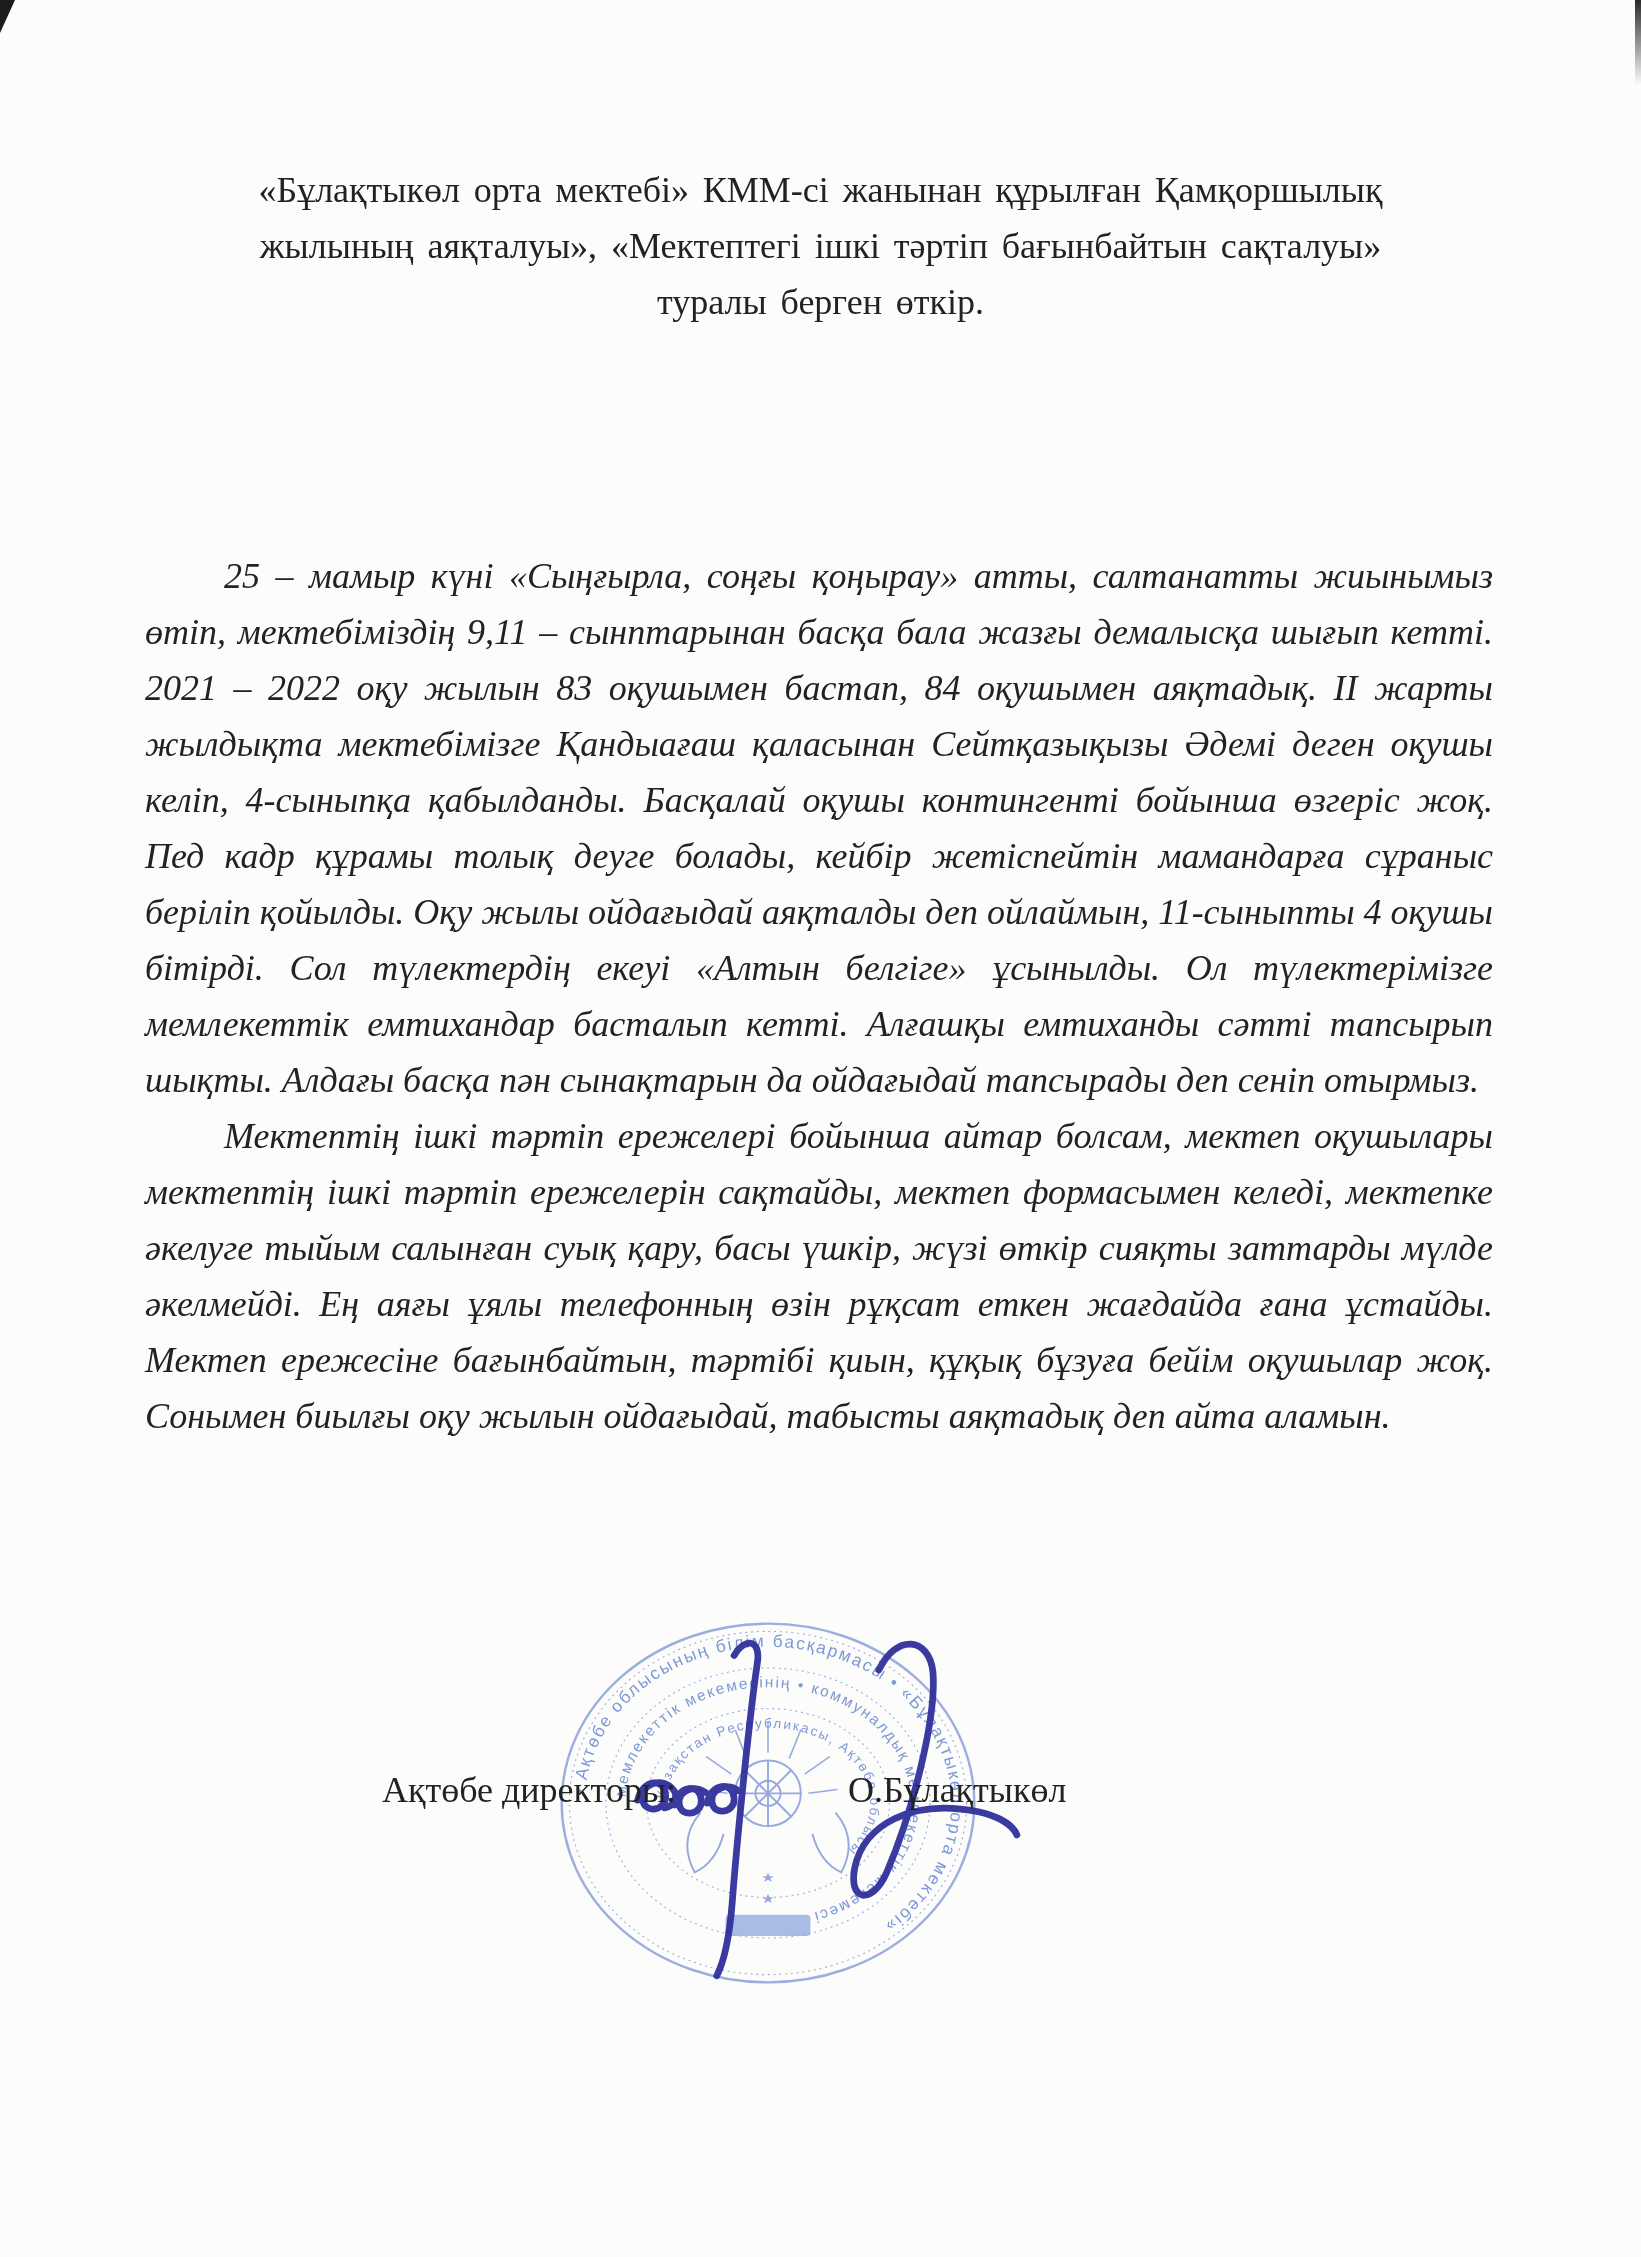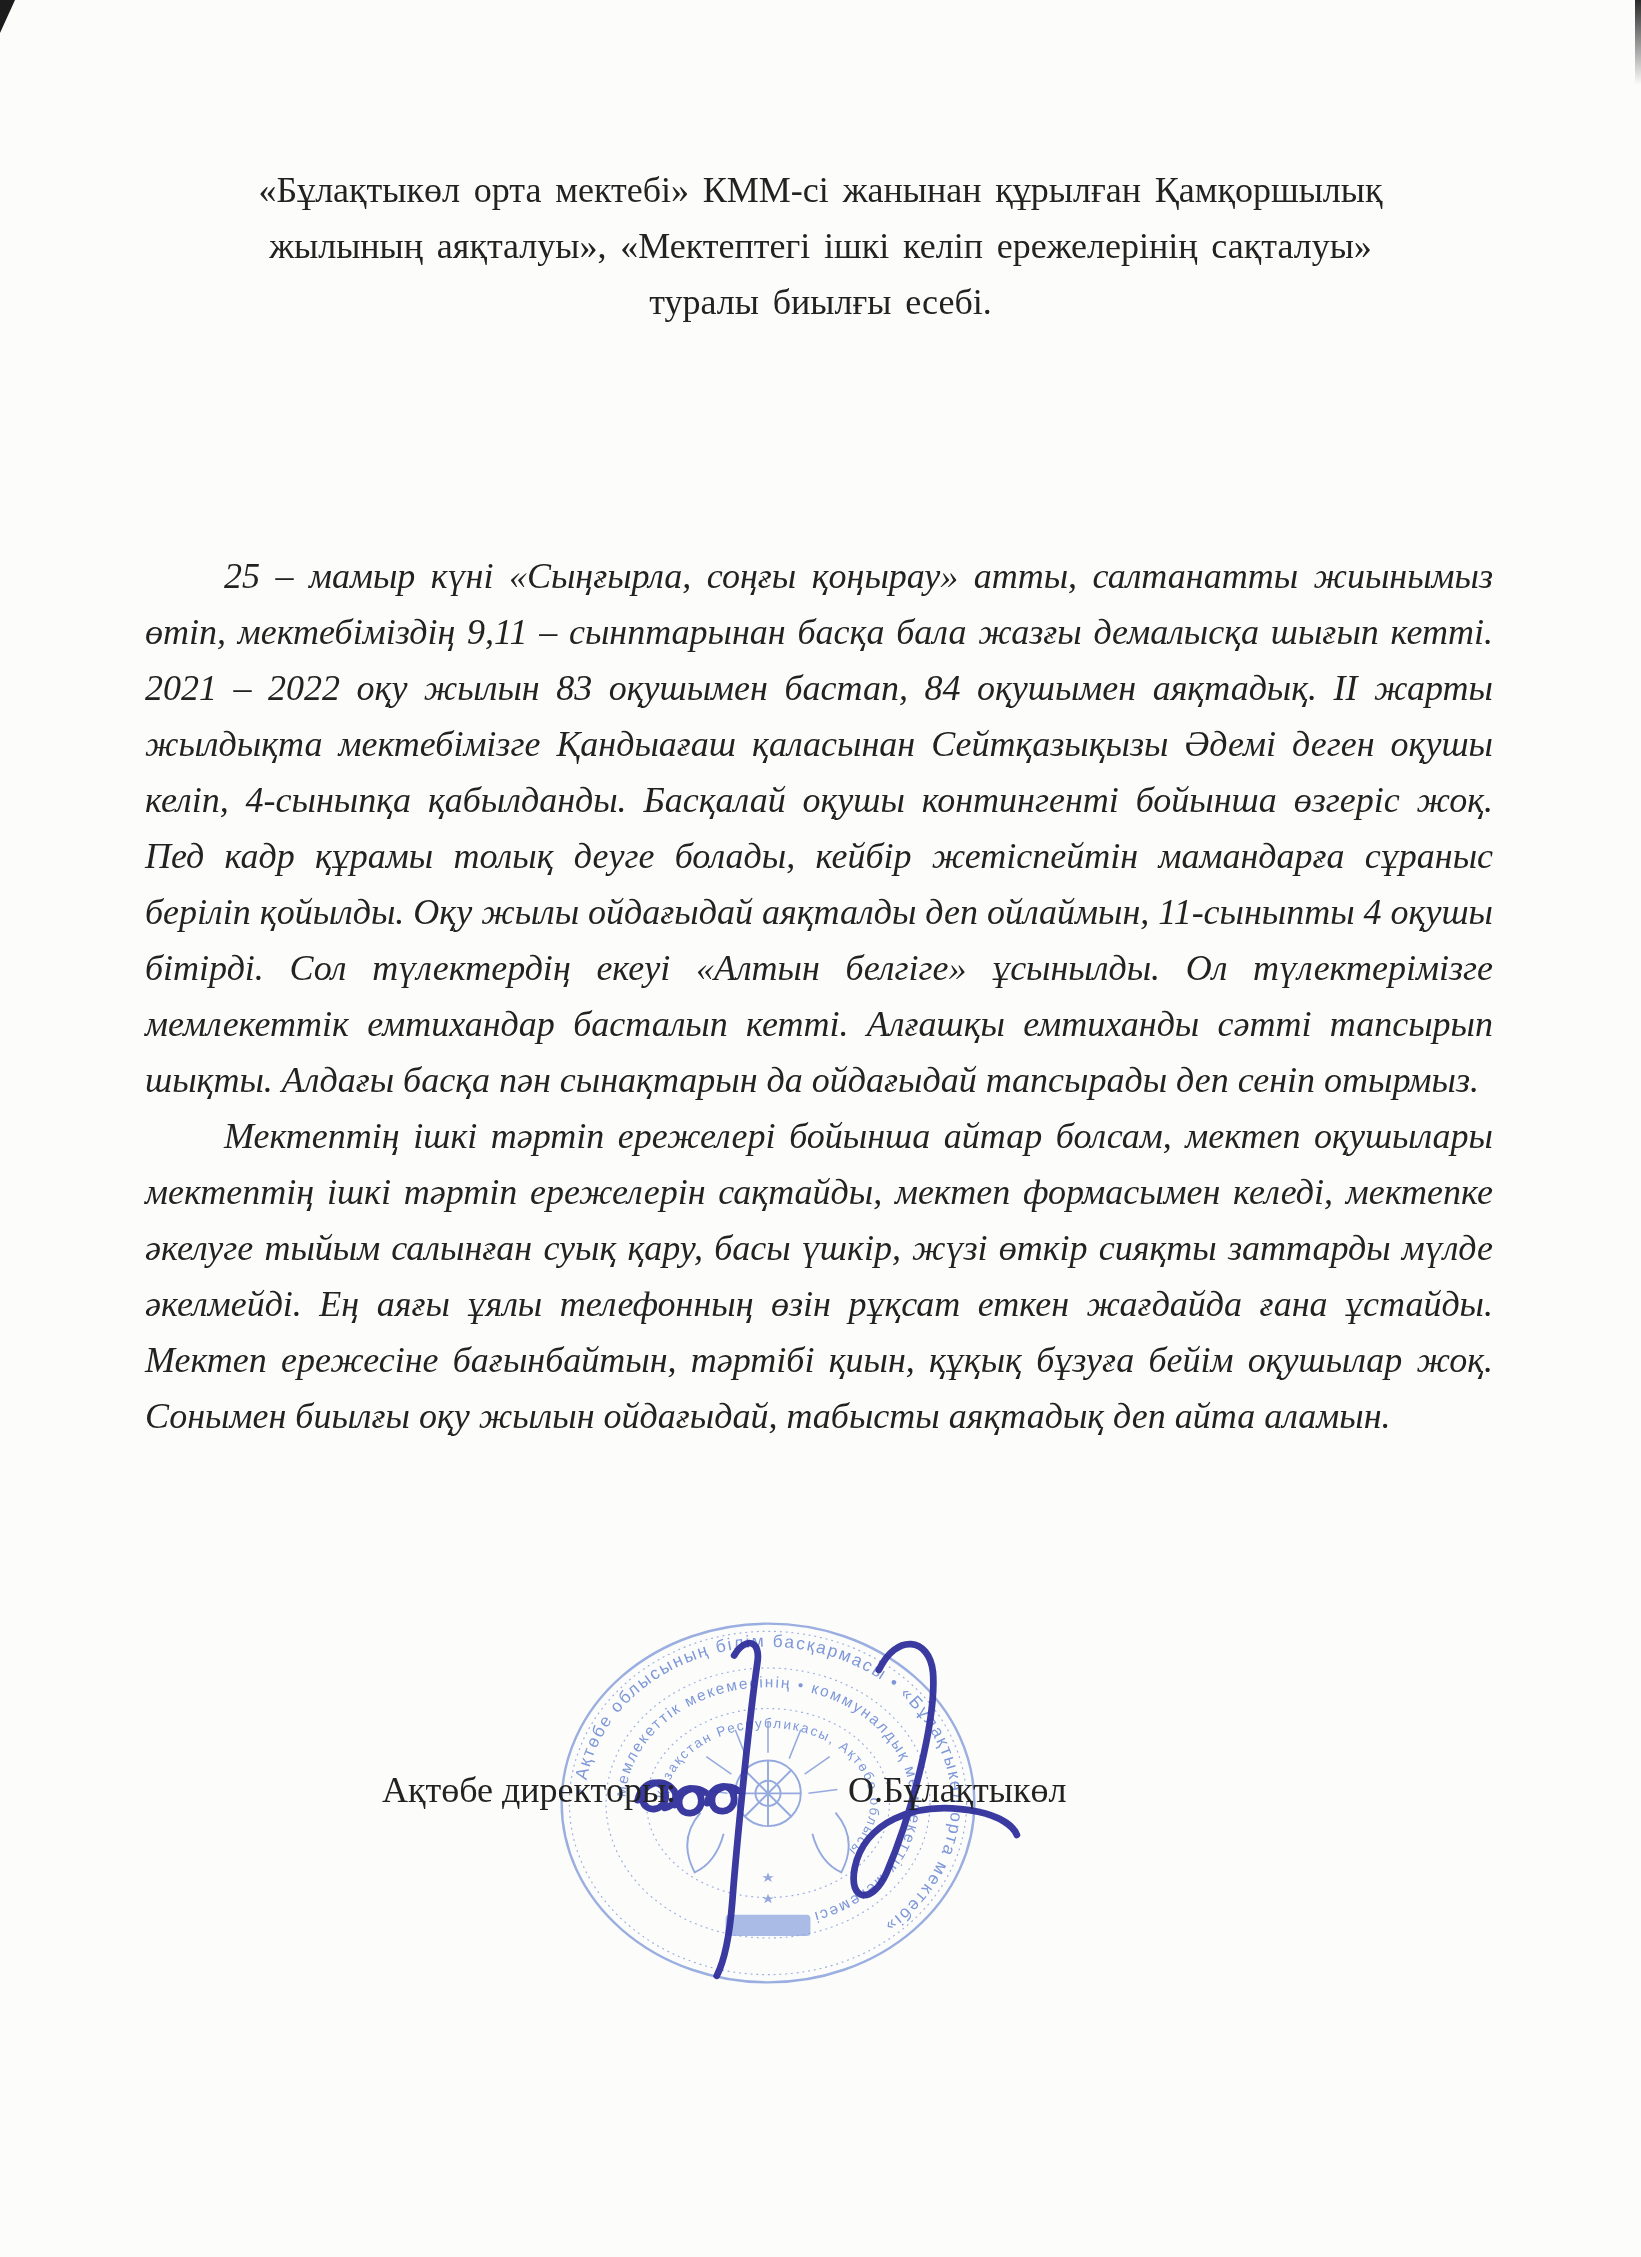--- a/index.html
+++ b/index.html
@@ -69,22 +69,22 @@
 </head>
 <body>
 
 <div class="page">
 
   <div class="artifact-tl"></div>
   <div class="artifact-tr"></div>
 
   <div class="title-block">
     <div>«Бұлақтыкөл  орта  мектебі»  КММ-сі  жанынан  құрылған  Қамқоршылық</div>
-    <div>жылының  аяқталуы», «Мектептегі  ішкі  келіп  ережелерінің  сақталуы»</div>
-    <div>туралы  биылғы есебі.</div>
+    <div>жылының  аяқталуы», «Мектептегі  ішкі  тәртіп  бағынбайтын  сақталуы»</div>
+    <div>туралы  берген өткір.</div>
   </div>
 
   <div class="body-block">
     <p>25 – мамыр  күні  «Сыңғырла,  соңғы  қоңырау» атты,  салтанатты жиынымыз  өтіп,  мектебіміздің  9,11 – сынптарынан  басқа  бала  жазғы демалысқа  шығып  кетті. 2021 – 2022 оқу  жылын  83 оқушымен  бастап, 84 оқушымен  аяқтадық.  II жарты  жылдықта  мектебімізге  Қандыағаш қаласынан  Сейтқазықызы  Әдемі  деген  оқушы  келіп,  4-сыныпқа қабылданды.  Басқалай  оқушы  контингенті  бойынша  өзгеріс  жоқ.  Пед кадр  құрамы  толық  деуге  болады,  кейбір  жетіспейтін  мамандарға сұраныс  беріліп  қойылды.  Оқу  жылы  ойдағыдай  аяқталды  деп ойлаймын,  11-сыныпты  4 оқушы  бітірді.  Сол  түлектердің  екеуі  «Алтын белгіге»  ұсынылды.  Ол  түлектерімізге  мемлекеттік  емтихандар басталып  кетті.  Алғашқы  емтиханды  сәтті  тапсырып  шықты.  Алдағы басқа  пән  сынақтарын  да  ойдағыдай  тапсырады  деп  сеніп  отырмыз.</p>
     <p>Мектептің  ішкі  тәртіп  ережелері  бойынша  айтар  болсам,  мектеп оқушылары  мектептің  ішкі  тәртіп  ережелерін  сақтайды,  мектеп формасымен  келеді,  мектепке  әкелуге  тыйым  салынған  суық  қару, басы  үшкір, жүзі  өткір  сияқты заттарды  мүлде  әкелмейді.   Ең  аяғы ұялы  телефонның  өзін  рұқсат  еткен  жағдайда  ғана  ұстайды.  Мектеп ережесіне  бағынбайтын,  тәртібі  қиын,  құқық  бұзуға  бейім  оқушылар жоқ.  Сонымен  биылғы  оқу  жылын  ойдағыдай,  табысты  аяқтадық  деп айта  аламын.</p>
   </div>
 
   <svg class="stamp-svg" viewBox="0 0 460 392" xmlns="http://www.w3.org/2000/svg">
     <g fill="none" stroke="#8aa1dc" opacity="0.85">
       <ellipse cx="230" cy="196" rx="214" ry="186" stroke-width="2.5"></ellipse>

